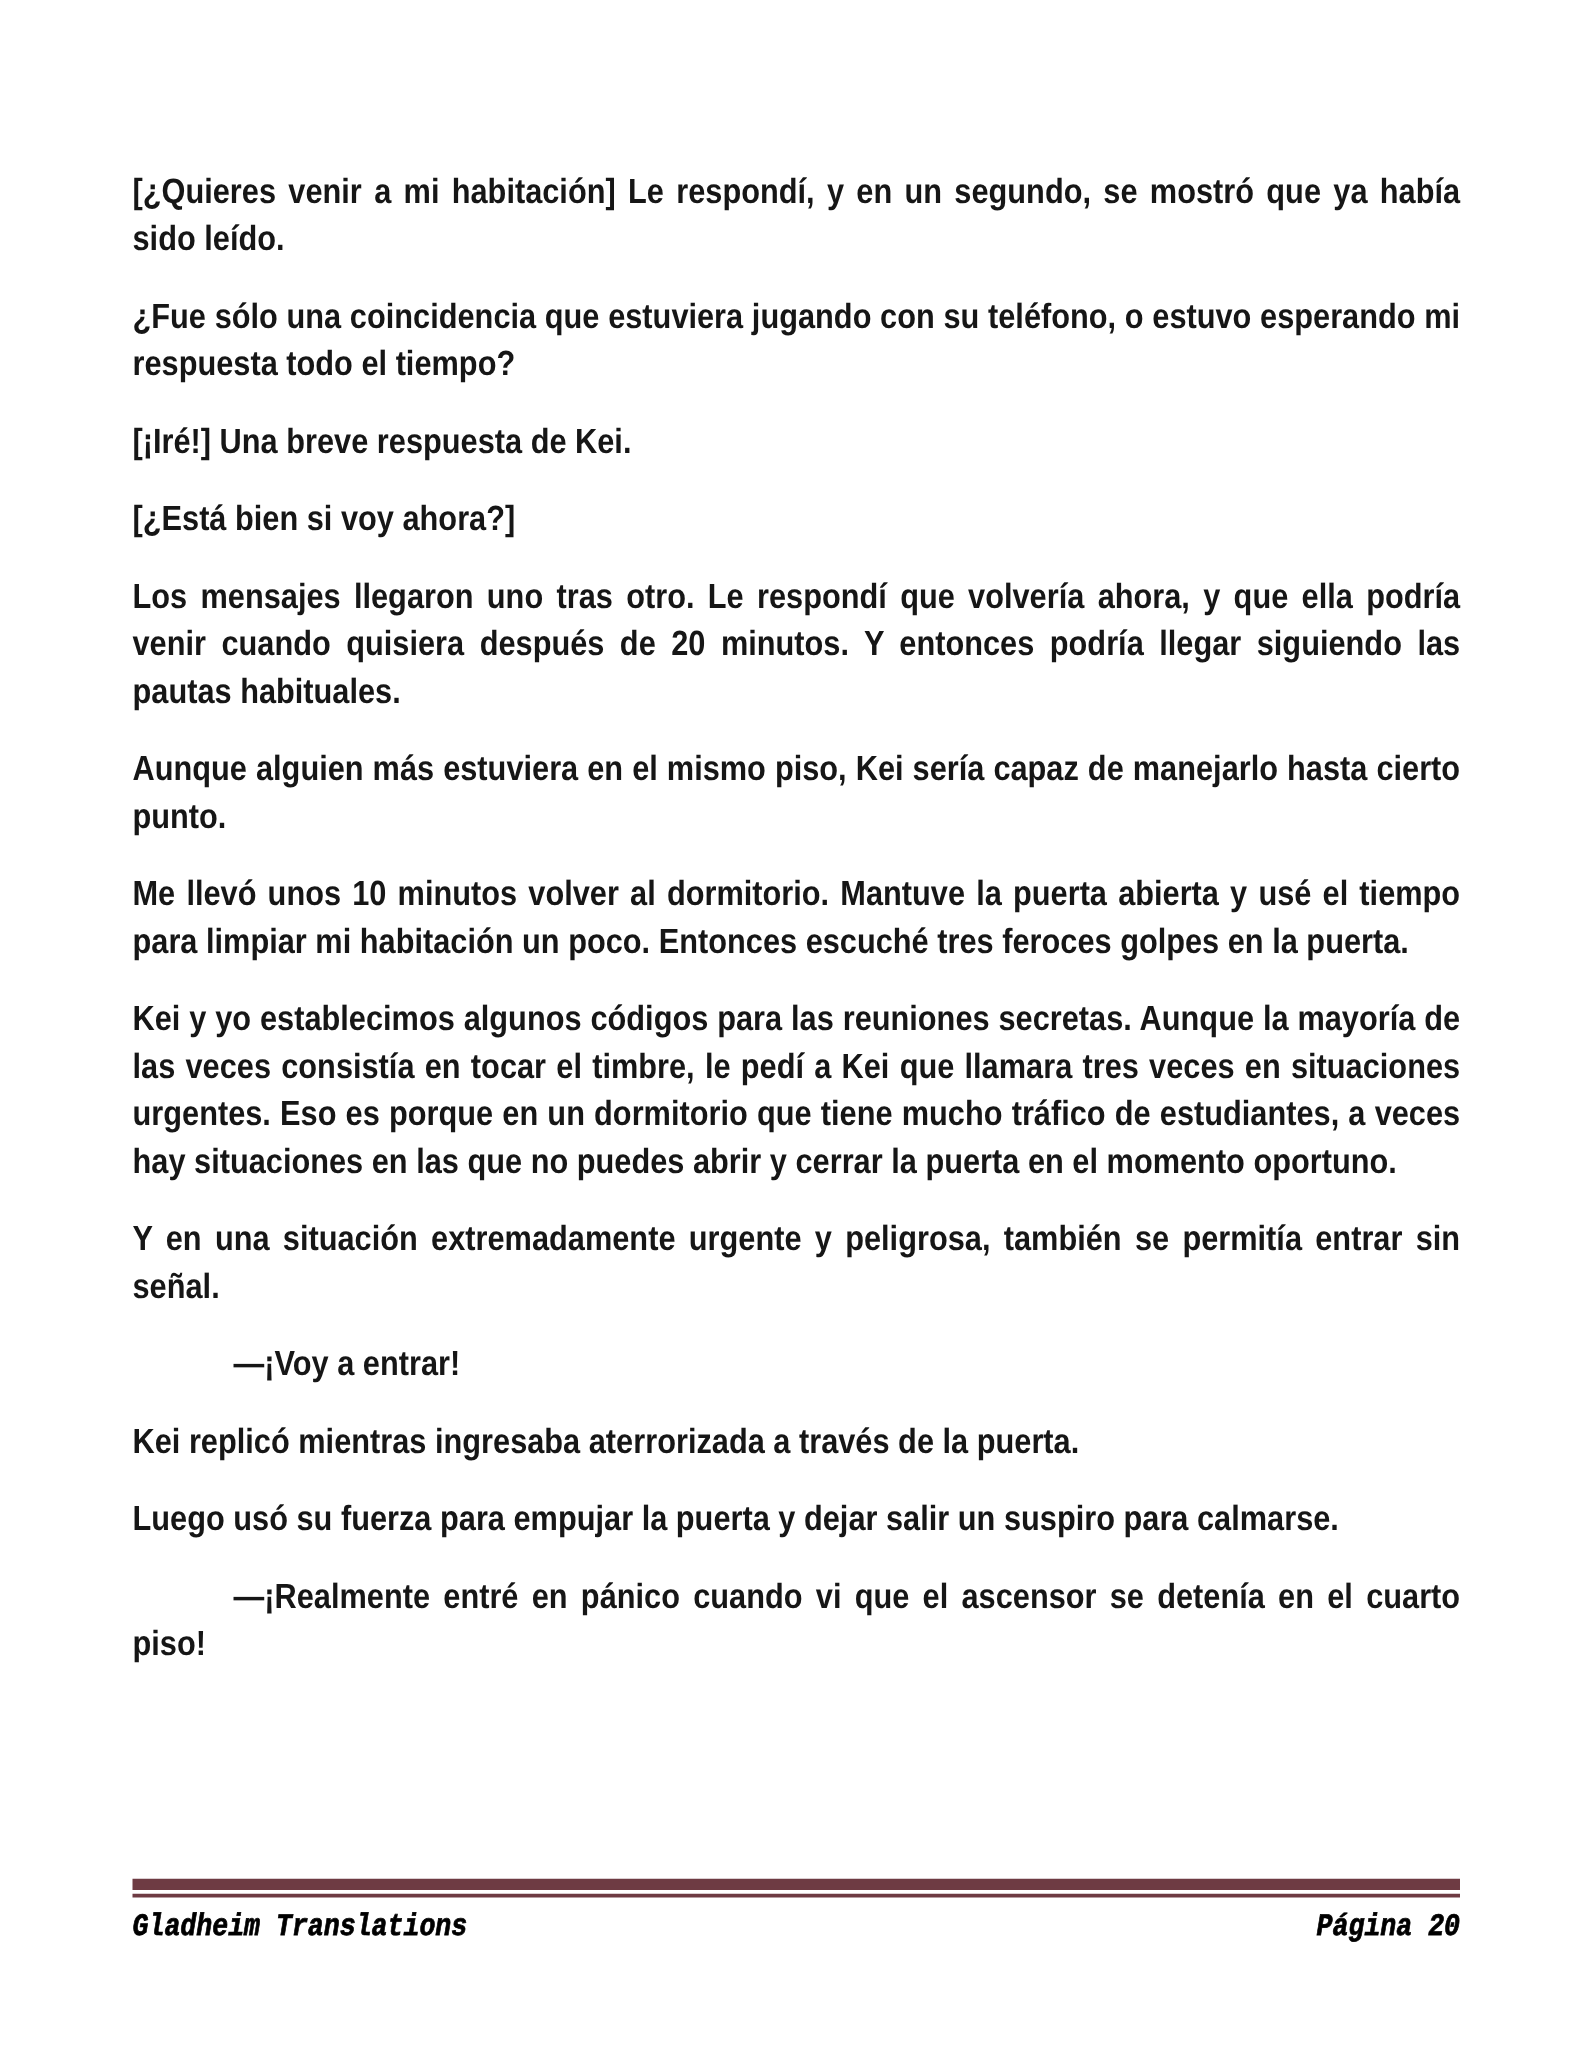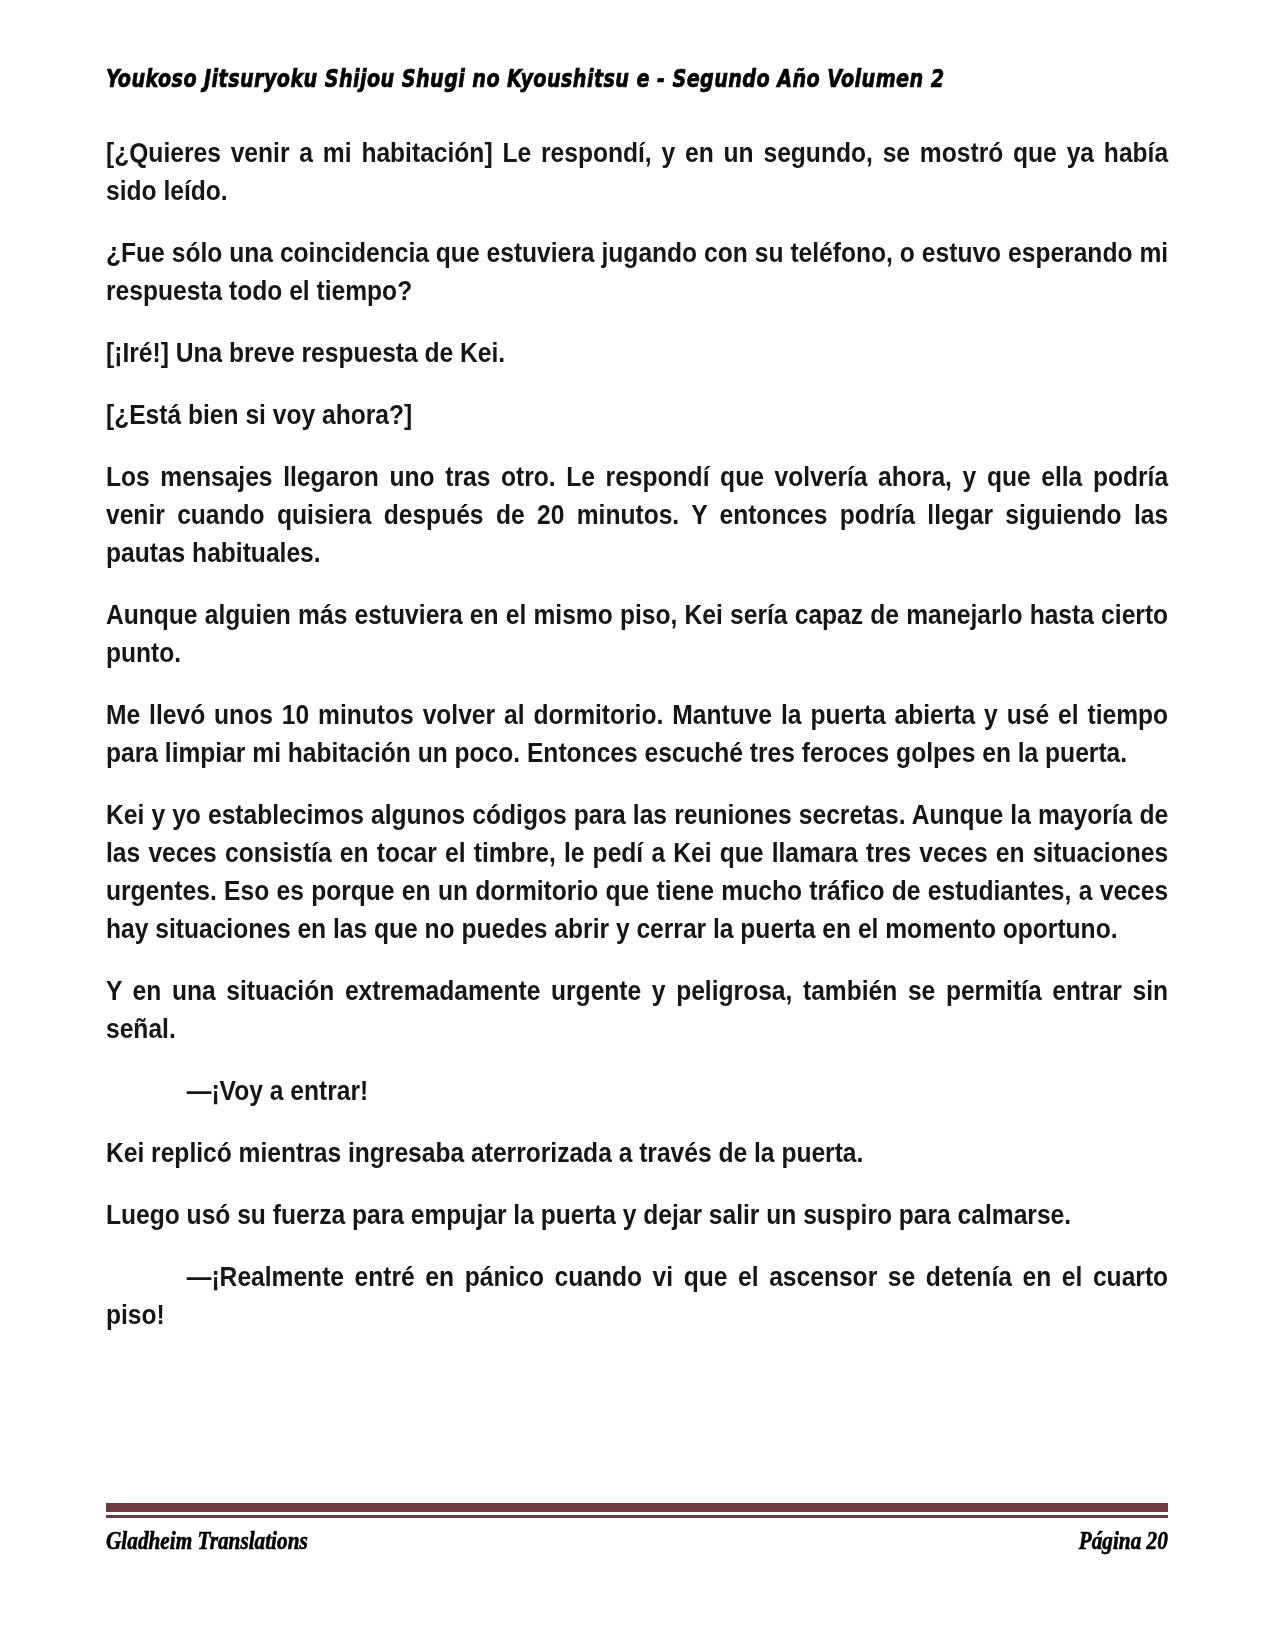--- a/index.html
+++ b/index.html
@@ -74,21 +74,21 @@
     border-bottom: 3px solid #6e3b43;
   }
   .footer-row {
     position: absolute;
     left: 106px;
     top: 1527px;
     width: 1062px;
     display: flex;
     justify-content: space-between;
     align-items: baseline;
-    font-family: Liberation Serif, serif;
+    font-family: Liberation Mono, monospace;
     font-weight: bold;
     font-style: italic;
     font-size: 25px;
     color: #000000;
     -webkit-text-stroke: 0.6px #000000;
     white-space: nowrap;
   }
   .footer-left {
     display: inline-block;
     transform: scaleX(0.85);
@@ -98,23 +98,20 @@
     display: inline-block;
     transform: scaleX(0.85);
     transform-origin: 100% 50%;
   }
 </style>
 </head>
 <body>
 
 <div class="page">
 
-  <div class="header">
-    <span class="header-title">Youkoso Jitsuryoku Shijou Shugi no Kyoushitsu e - Segundo Año Volumen 2</span>
-  </div>
 
   <div class="body-col">
     <div class="scale-wrap" id="paragraphs">
 
     <p class="para">[¿Quieres venir a mi habitación] Le respondí, y en un segundo, se mostró que ya había sido leído.</p>
         <p class="para">¿Fue sólo una coincidencia que estuviera jugando con su teléfono, o estuvo esperando mi respuesta todo el tiempo?</p>
         <p class="para">[¡Iré!] Una breve respuesta de Kei.</p>
         <p class="para">[¿Está bien si voy ahora?]</p>
         <p class="para">Los mensajes llegaron uno tras otro. Le respondí que volvería ahora, y que ella podría venir cuando quisiera después de 20 minutos. Y entonces podría llegar siguiendo las pautas habituales.</p>
         <p class="para">Aunque alguien más estuviera en el mismo piso, Kei sería capaz de manejarlo hasta cierto punto.</p>

